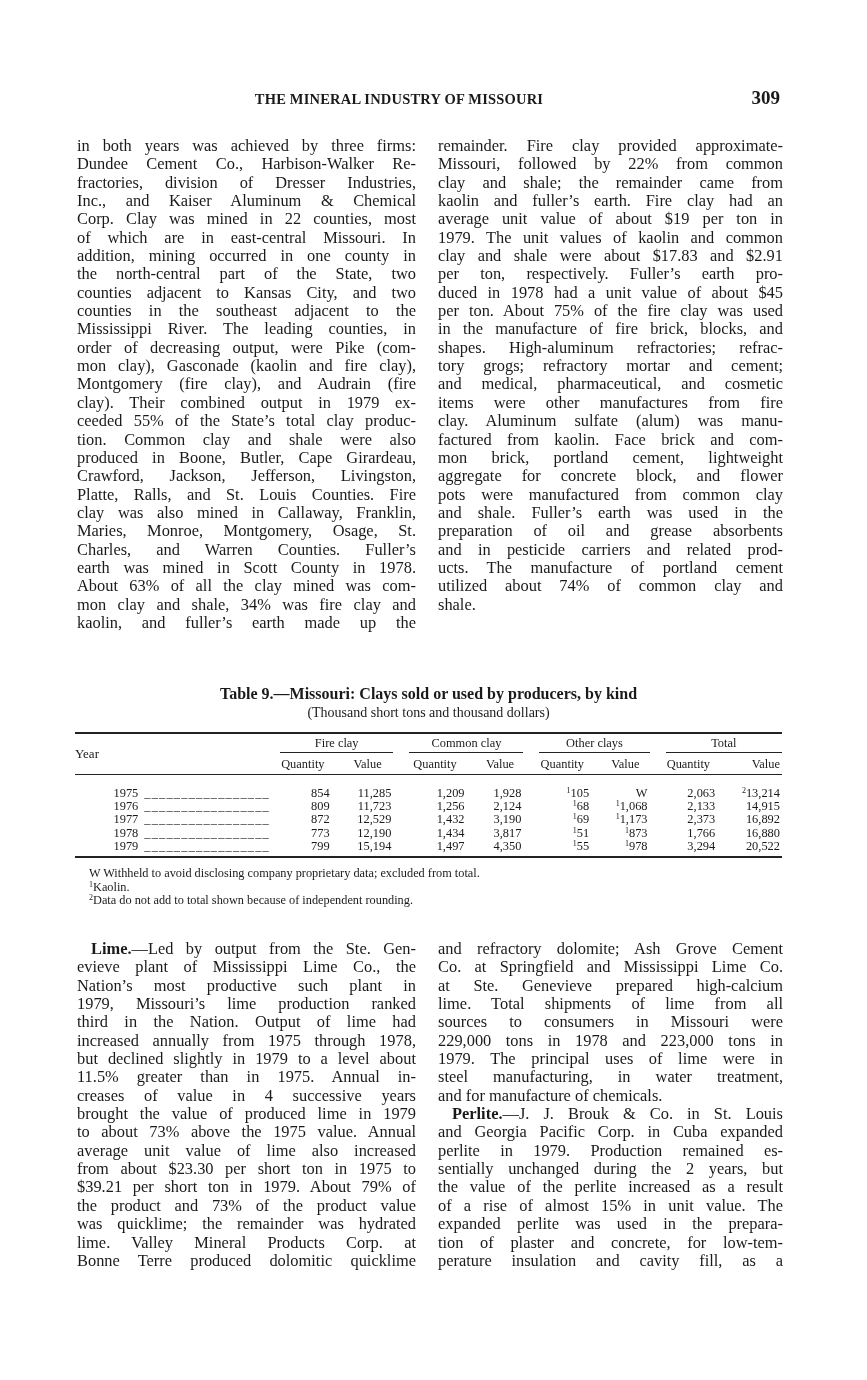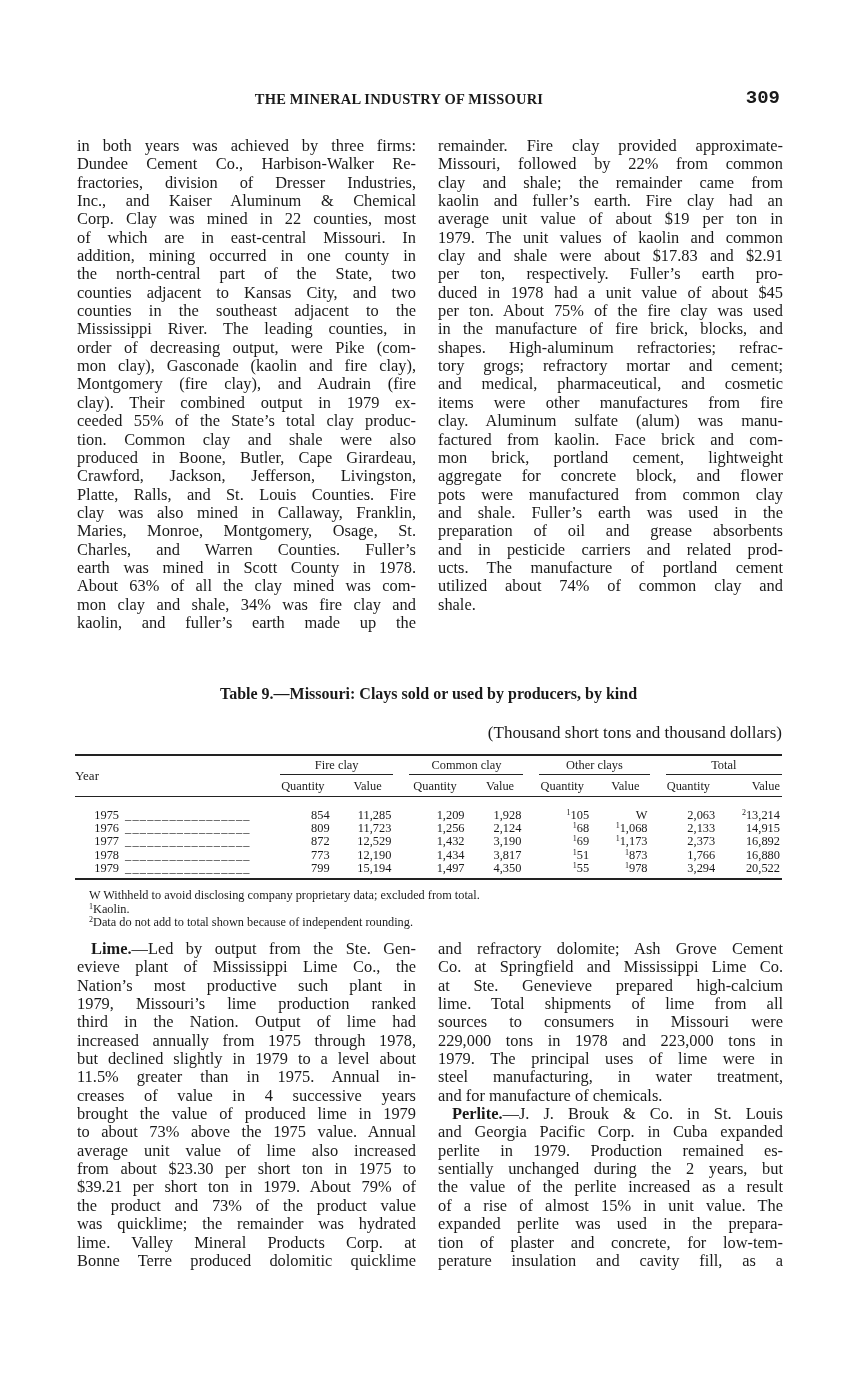--- a/index.html
+++ b/index.html
@@ -1,46 +1,46 @@
 <!DOCTYPE html>
 <html><head>
 <meta charset="utf-8">
 <style>
   html, body { margin: 0; padding: 0; background: #ffffff; }
   body { width: 867px; height: 1380px; position: relative; overflow: hidden; color: #1a1a1a; font-family: "DejaVu Serif", "Liberation Serif", serif; }
   .page { position: absolute; left: 0; top: 0; width: 867px; height: 1380px; }
   .running-head { position: absolute; top: 88px; left: 76px; width: 706px; height: 24px; }
   .running-title { position: absolute; left: 0; right: 0; text-align: center; font-family: "Liberation Serif", serif; font-weight: bold; font-size: 14.5px; letter-spacing: 0.2px; top: 3px; padding-right: 60px; }
-  .page-number { position: absolute; right: 2px; top: -1px; font-family: Liberation Mono, monospace; font-weight: bold; font-size: 19px; }
+  .page-number { position: absolute; right: 2px; top: -1px; font-family: Liberation Serif, serif; font-weight: bold; font-size: 19px; }
 
   .col { position: absolute; font-family: "Liberation Serif", serif; font-size: 16.4px; line-height: 18.35px; text-align: justify; hyphens: none; }
   .col .line { display: block; text-align: justify; text-align-last: justify; white-space: nowrap; overflow: visible; }
   .col .line.last { text-align-last: left; }
   .col .indent { padding-left: 14px; }
   .run-in { font-weight: bold; }
 
   #col-top-left { left: 77px; top: 137px; width: 339px; }
   #col-top-right { left: 438px; top: 137px; width: 345px; }
   #col-bot-left { left: 77px; top: 940px; width: 339px; }
   #col-bot-right { left: 438px; top: 940px; width: 345px; }
 
   .table-block { position: absolute; left: 75px; top: 685px; width: 707px; font-family: "Liberation Serif", serif; }
   .table-title { text-align: center; font-weight: bold; font-size: 16px; margin-top: 0; }
-  .table-subtitle { text-align: right; font-size: 17px; margin-top: 20px; }
+  .table-subtitle { text-align: center; font-size: 14px; margin-top: 2px; }
   table.data { width: 100%; border-collapse: collapse; margin-top: 11px; font-size: 12.4px; }
   table.data thead tr.top th { border-top: 2px solid #222; }
   table.data th { font-weight: normal; padding: 0; }
   table.data th.year-h { text-align: left; vertical-align: middle; width: 195px; font-size: 13px; }
   table.data th.group { height: 19px; vertical-align: bottom; padding-bottom: 1px; }
   table.data th.group span { display: block; border-bottom: 1px solid #222; margin: 0 6px 0 10px; padding-bottom: 1px; }
   table.data th.sub { height: 20px; text-align: center; border-bottom: 1.5px solid #222; }
   table.data tbody tr td { padding: 0; height: 13.2px; line-height: 13.2px; text-align: right; white-space: nowrap; }
   table.data tbody tr:first-child td { padding-top: 12px; }
   table.data tbody tr:last-child td { padding-bottom: 3px; border-bottom: 2px solid #222; }
-  table.data td.year { text-align: center; }
+  table.data td.year { text-align: right; }
   .leader { letter-spacing: 1.2px; margin-left: 6px; }
   sup { font-size: 8px; vertical-align: 4px; line-height: 0; }
   td.qty { padding-right: 6px !important; }
   td.val { padding-right: 8px !important; }
   .notes { margin-top: 9px; margin-left: 14px; font-size: 12.3px; line-height: 13.5px; }
   .notes div { white-space: nowrap; }
 </style>
 </head>
 <body>
 

